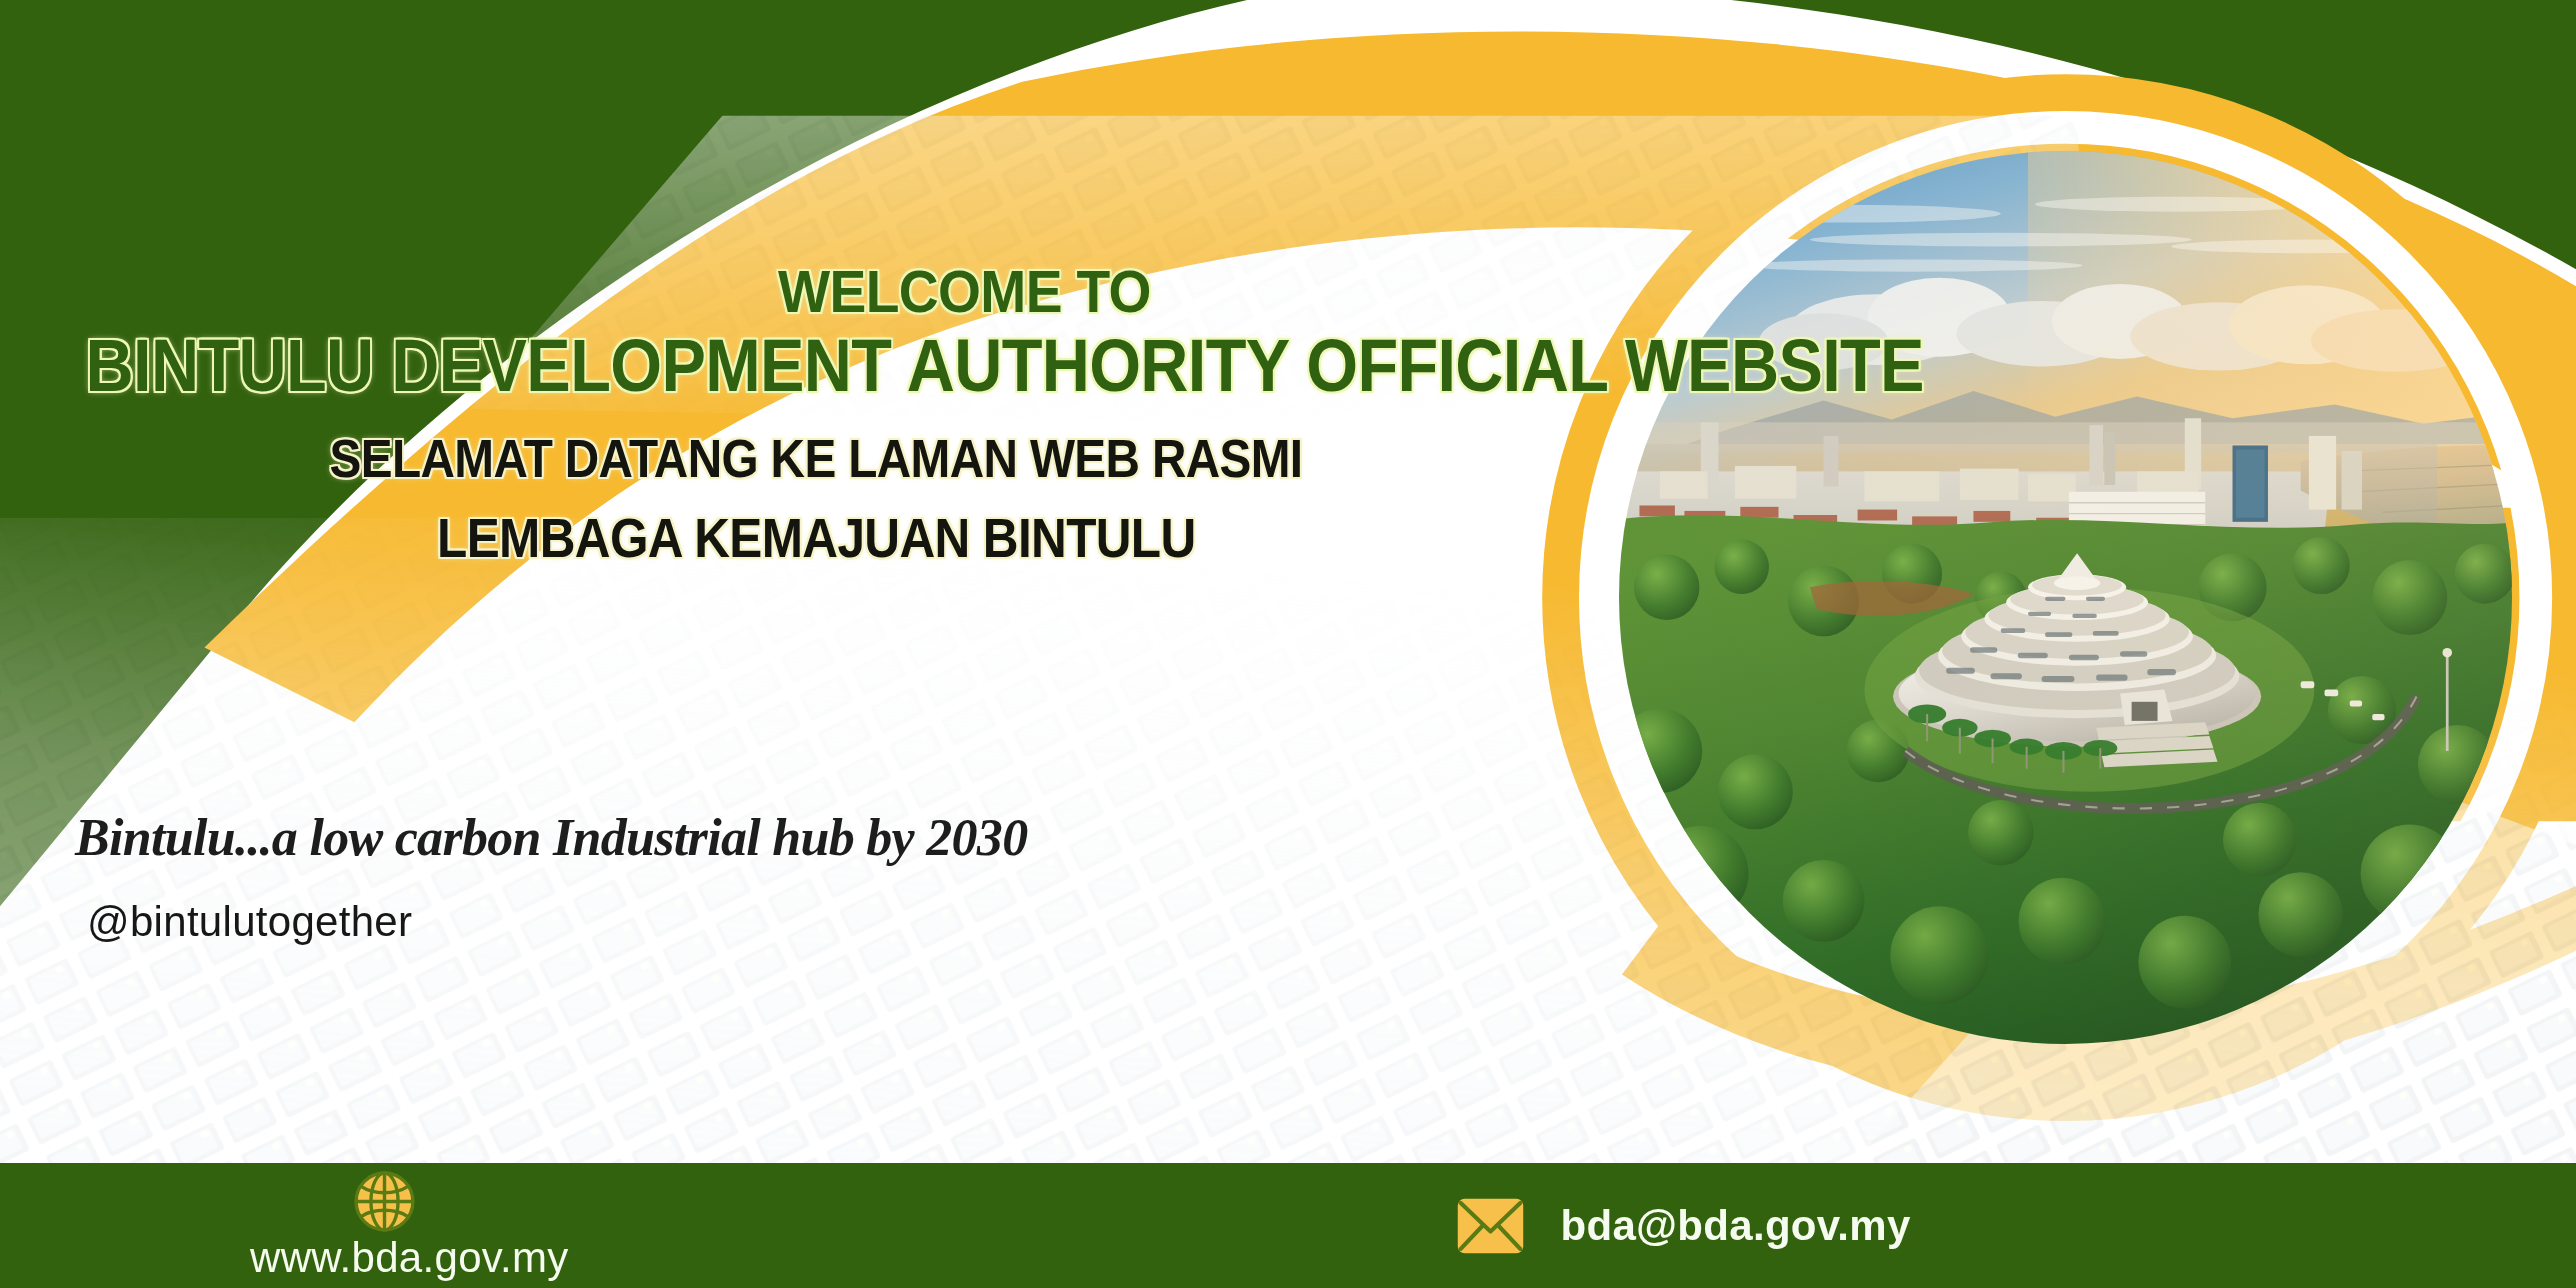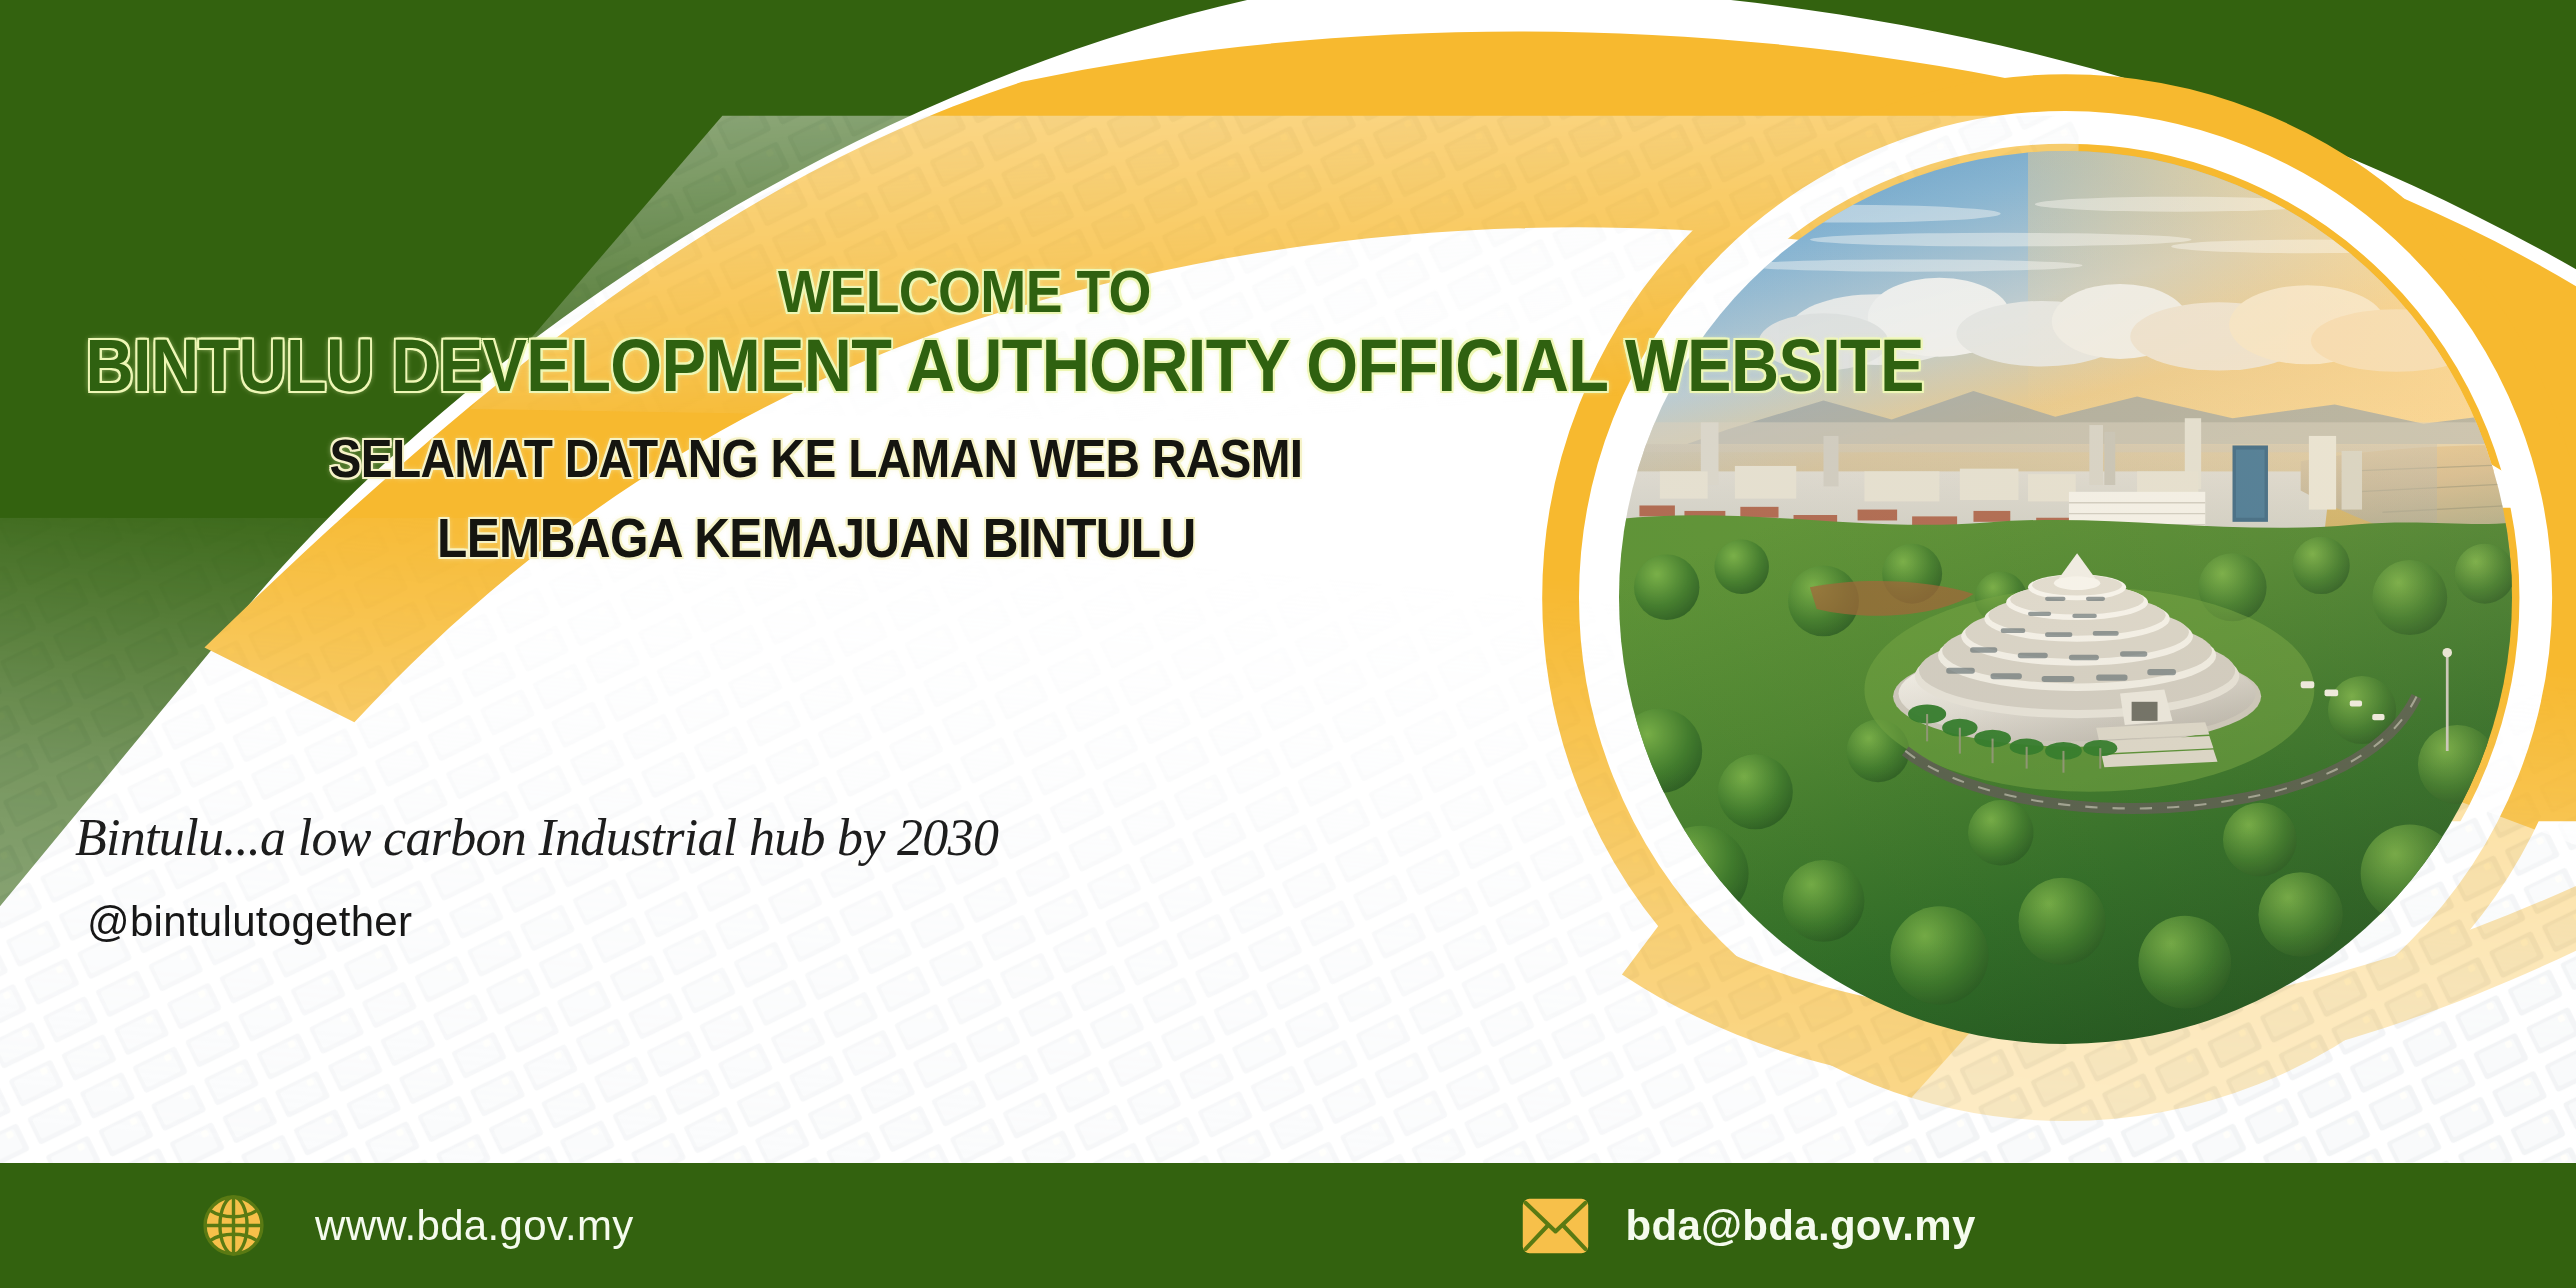--- a/index.html
+++ b/index.html
@@ -70,21 +70,21 @@
   .line-sub1   {font-size:53px;transform:scaleX(.90);margin-left:-4.1px;margin-top:29px;}
   .line-sub2   {font-size:55px;transform:scaleX(.90);margin-left:-2.7px;margin-top:26px;}
 
   
   .tagline{
     position:absolute;
     left:75px;top:808px;
     z-index:8;
     font-family:"Liberation Serif",serif;
     font-style:italic;
-    font-weight:normal;
+    font-weight:bold;
     font-size:52px;
     color:#1d1d1d;
     white-space:nowrap;
     letter-spacing:-0.7px;
   }
 
   
   .handles{
     position:absolute;
     left:87px;top:898px;
@@ -103,21 +103,21 @@
   .footer{
     position:absolute;
     left:0;bottom:0;
     width:2576px;height:125px;
     background:#33620F;
     z-index:10;
     display:flex;
     align-items:center;
   }
   .fitem{display:flex;align-items:center;}
-  .fitem-web{margin-left:201px;}
+  .fitem-web{margin-left:201px;flex-direction:column;}
   .fitem-mail{margin-left:886px;}
   .ficon{flex:0 0 auto;display:block;}
   .ftext{
     font-family:"Liberation Sans",sans-serif;
     font-size:42px;
     color:#F5FBEE;
     margin-left:49px;
     white-space:nowrap;
     letter-spacing:0.3px;
   }

